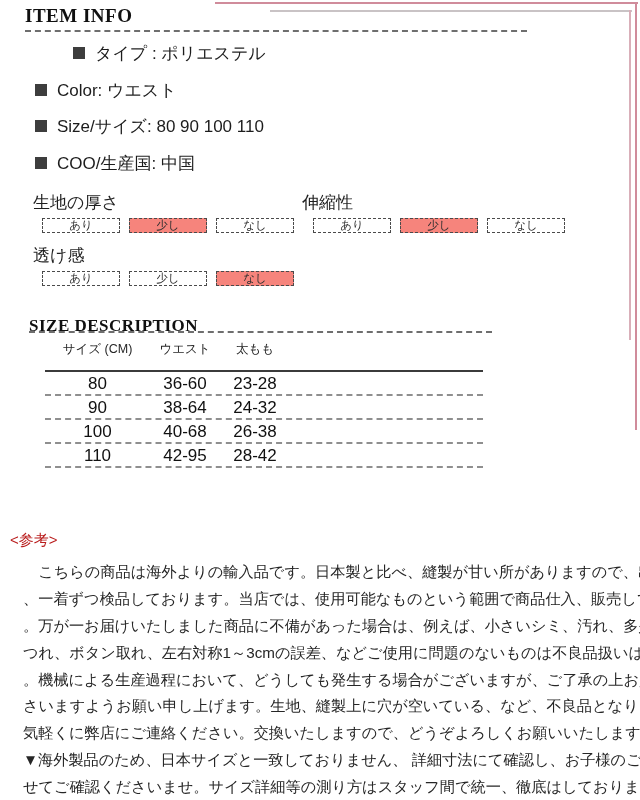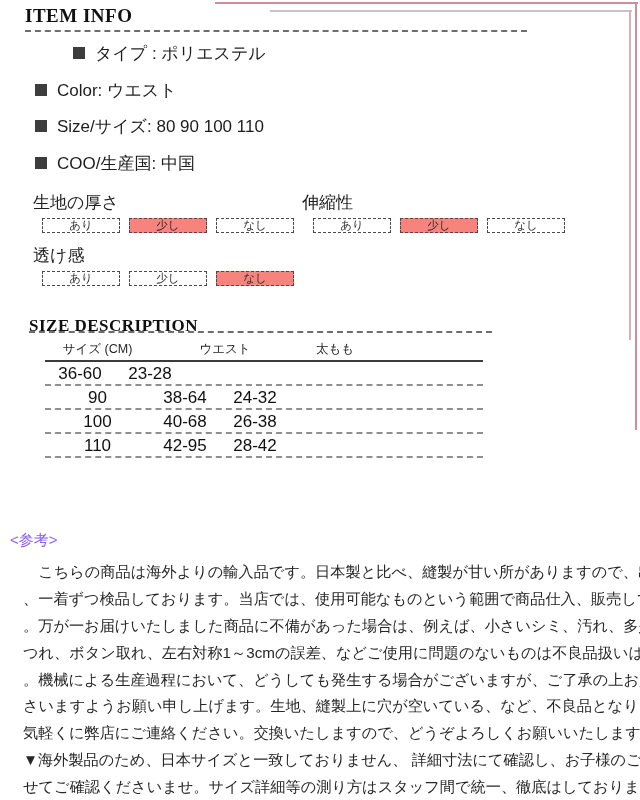--- a/index.html
+++ b/index.html
@@ -32,29 +32,29 @@
   .al0{left:33px;top:191px;} .al1{left:302px;top:191px;} .al2{left:33px;top:244px;}
   .optrow{position:absolute;display:flex;gap:9px;}
   .or0{left:42px;top:218px;} .or1{left:313px;top:218px;} .or2{left:42px;top:271px;}
   .opt{width:76px;height:13px;border:1.5px dashed #4a4a4a;font-size:11.5px;line-height:13px;
        text-align:center;color:#2e2e2e;white-space:pre;background:#ffffff;}
   .opt.sel{background:#f6847c;}
 
   
   .size-table{position:absolute;left:45px;top:341px;width:438px;}
   .srow{display:flex;align-items:flex-end;}
-  .hrow{border-bottom:2px solid #3b3b3b;padding-bottom:2px;gap:40px;}
+  .hrow{border-bottom:2px solid #3b3b3b;padding-bottom:12px;}
   .drow{border-bottom:2px dashed #8f8f8f;height:22px;}
   .c{text-align:center;}
   .c1{width:105px;} .c2{width:70px;} .c3{width:70px;} .c4{flex:1;}
   .hrow .c{font-size:12.5px;color:#262626;}
   .drow .c{font-size:17px;color:#101010;line-height:21px;}
 
   
-  .ref-title{position:absolute;left:10px;top:531px;font-size:15px;color:#8b5cf6;white-space:pre;}
+  .ref-title{position:absolute;left:10px;top:531px;font-size:15px;color:#b91c1c;white-space:pre;}
   .ref-lines{position:absolute;left:23px;top:559px;font-size:15.2px;color:#262626;}
   .ref-lines div{white-space:pre;line-height:26.9px;height:26.9px;}
 </style>
 </head>
 <body>
 
 <div class="page">
 
   <div class="fr fr-top-outer"></div>
   <div class="fr fr-top-inner"></div>
@@ -106,20 +106,21 @@
   <div class="dashline d2"></div>
 
   <div class="size-table">
     <div class="srow hrow">
       <div class="c c1">サイズ (CM)</div>
       <div class="c c2">ウエスト</div>
       <div class="c c3">太もも</div>
       <div class="c c4"></div>
     </div>
     <div class="srow drow">
+      <div class="c c1">80</div>
       <div class="c c2">36-60</div>
       <div class="c c3">23-28</div>
       <div class="c c4"></div>
     </div>
     <div class="srow drow">
       <div class="c c1">90</div>
       <div class="c c2">38-64</div>
       <div class="c c3">24-32</div>
       <div class="c c4"></div>
     </div>

